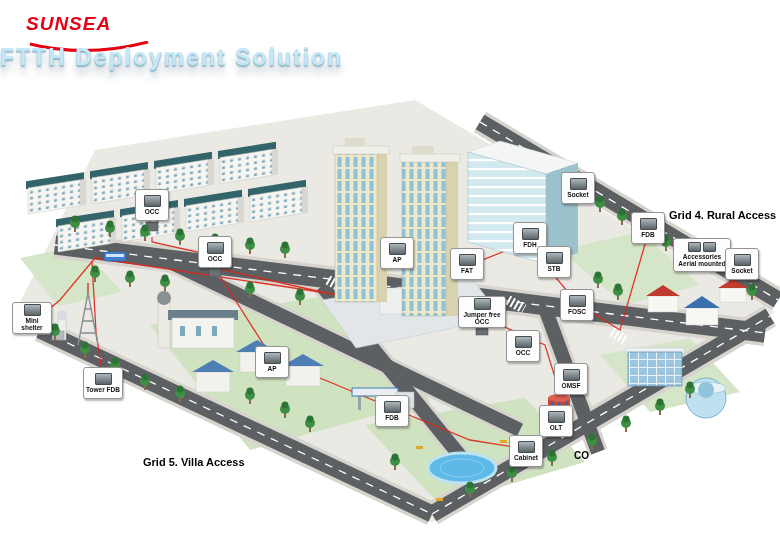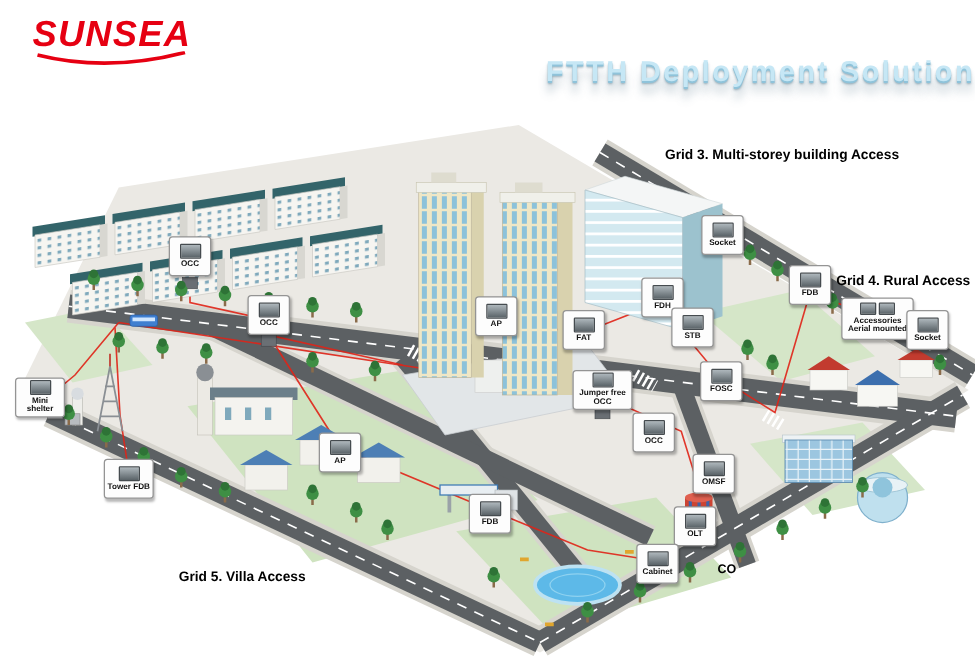--- a/index.html
+++ b/index.html
@@ -2,25 +2,25 @@
 <html><head>
 <meta charset="utf-8">
 <style>
   html,body{margin:0;padding:0;background:#fff;}
   .stage{position:relative;width:780px;height:534px;background:#ffffff;overflow:hidden;
          font-family:"Liberation Sans",sans-serif;}
   .scene{position:absolute;left:0;top:0;}
 
   
   .logo{position:absolute;left:26px;top:14px;width:130px;height:46px;}
-  .logo-text{font-size:29px;font-weight:bold;font-style:italic;color:#e60012;letter-spacing:1px;line-height:1;}
+  .logo-text{font-size:19px;font-weight:bold;font-style:italic;color:#e60012;letter-spacing:1px;line-height:1;}
   .logo-swoosh{position:absolute;left:2px;top:27px;}
 
   
-  .title{position:absolute;left:0;right:0;top:44px;text-align:right;
+  .title{position:absolute;left:0;right:14px;top:44px;text-align:left;
          font-size:23px;font-weight:bold;letter-spacing:2px;color:#c6e7f5;
          text-shadow:0 1px 0 #8fc3da, 0 2px 2px rgba(70,110,130,.55), 0 9px 7px rgba(90,120,140,.35);}
 
   
   .grid-label{position:absolute;font-size:11px;font-weight:bold;color:#000;white-space:nowrap;}
 
   
   .callout{position:absolute;width:34px;height:32px;background:#fdfdfd;border:1px solid #949494;
            border-radius:3px;box-shadow:1px 2px 2px rgba(0,0,0,.28);
            display:flex;flex-direction:column;align-items:center;justify-content:center;gap:2px;padding:1px;box-sizing:border-box;}
@@ -318,22 +318,21 @@
 
   <div class="logo">
     <div class="logo-text">SUNSEA</div>
     <svg class="logo-swoosh" width="122" height="14" viewBox="0 0 122 14">
       <path d="M2 3 Q58 17 120 1" stroke="#e60012" stroke-width="3" fill="none"></path>
     </svg>
   </div>
 
   <div class="title">FTTH Deployment Solution</div>
 
-  <div class="grid-label" style="left:532px;top:118px;">Grid 3. Multi-storey building Access</div>
-  <div class="grid-label" style="left:669px;top:219px;">Grid 4. Rural Access</div>
+  <div class="grid-label" style="left:669px;top:209px;">Grid 4. Rural Access</div>
   <div class="grid-label" style="left:127px;top:456px;margin-left:16px;">Grid 5. Villa Access</div>
 
   <div class="callout" style="left:135px;top:189px;">
       <span class="dev"></span>
       <span class="lbl">OCC</span>
     </div>
   <div class="callout" style="left:198px;top:236px;">
       <span class="dev"></span>
       <span class="lbl">OCC</span>
     </div>

